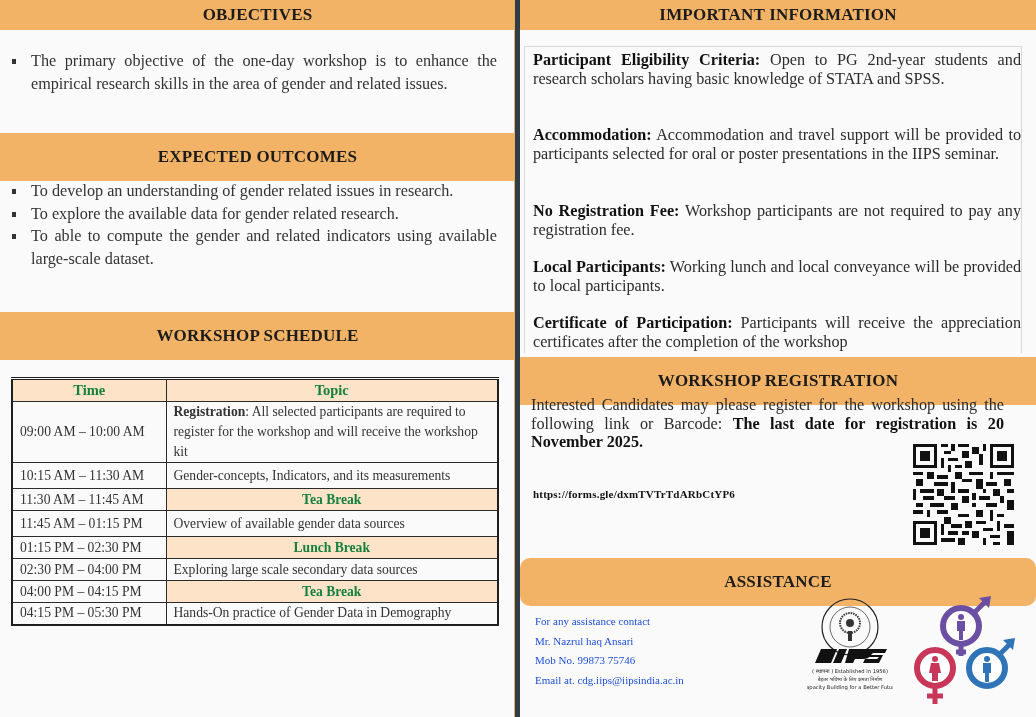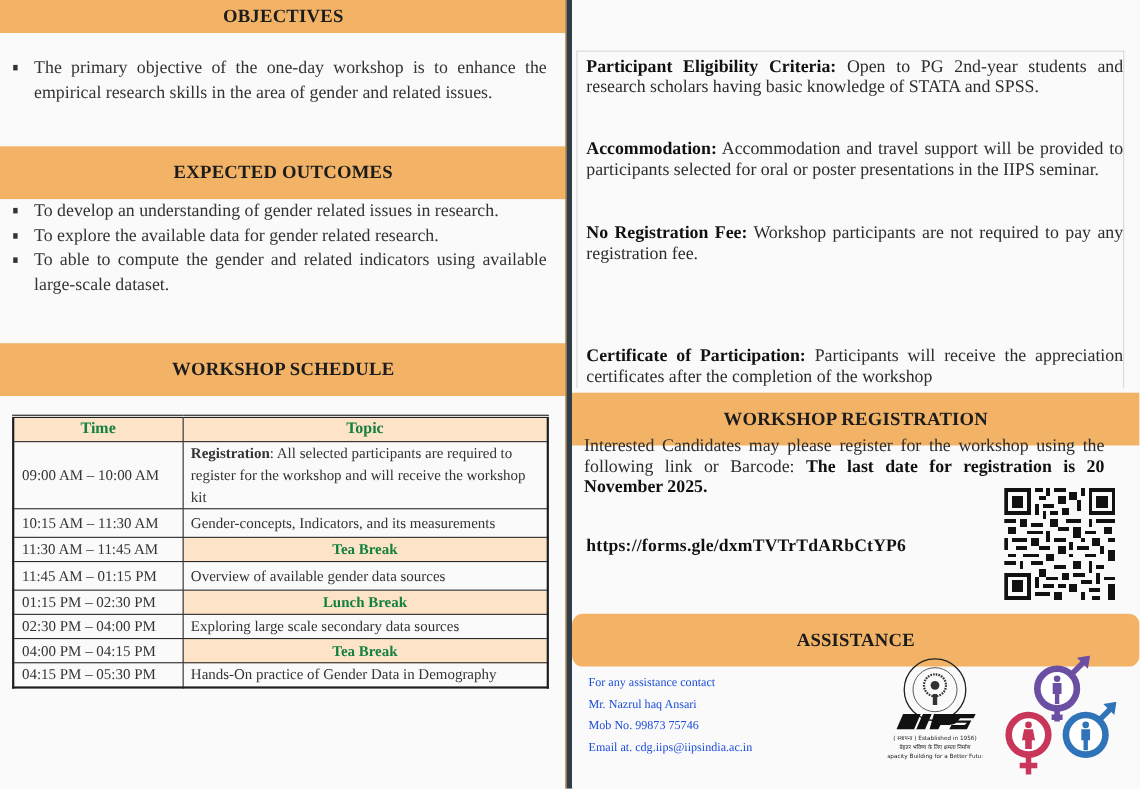--- a/index.html
+++ b/index.html
@@ -29,21 +29,21 @@
   .sched tr.brk td { height: 22px; }
   .sched tr.brk td.topic { background: #fde4c8; text-align: center; font-weight: bold; color: #15803d; }
   .sched tr.short td { height: 22px; }
 
   .info-box { position: absolute; left: 4px; right: 14px; top: 46px; height: 307px; border: 1px solid #d8d8d8; border-bottom: none; background: #fafafa; }
   .info-item { position: absolute; left: 8px; right: 0px; font-size: 16.2px; line-height: 18.6px; text-align: justify; color: #2c2c2c; }
   .info-item b { color: #111; }
 
   .reg-text { position: absolute; left: 11px; right: 32px; top: 396px; font-size: 16.2px; line-height: 18.6px; text-align: justify; color: #2c2c2c; }
   .reg-text b { color: #111; }
-  .reg-link { position: absolute; left: 13px; top: 488px; font-size: 16px; font-weight: bold; color: #111; text-decoration: none; letter-spacing: 0.2px; }
+  .reg-link { position: absolute; left: 13px; top: 488px; font-size: 11px; font-weight: bold; color: #111; text-decoration: none; letter-spacing: 0.2px; }
   .qr { position: absolute; left: 393px; top: 443px; width: 101px; height: 103px; }
 
   .assist { position: absolute; left: 15px; top: 612px; font-size: 11px; line-height: 19.5px; color: #1d4ed8; }
   .iips-logo { position: absolute; left: 287px; top: 597px; width: 86px; height: 105px; }
   .gender-logo { position: absolute; left: 393px; top: 596px; width: 102px; height: 112px; }
 </style>
 </head>
 <body>
 
 <div class="col col-left">
@@ -109,24 +109,28 @@
         <td class="topic">Hands-On practice of Gender Data in Demography</td>
       </tr>
     </tbody>
   </table>
 </div>
 
 <div class="divider"></div>
 
 <div class="col col-right">
 
+  <div class="band" style="top:0;height:30px;">
+    <span>IMPORTANT INFORMATION</span>
+  </div>
   <div class="info-box">
     <p class="info-item" style="top:4px;"><b>Participant Eligibility Criteria:</b><span> Open to PG 2nd-year students and research scholars having basic knowledge of STATA and SPSS.</span></p>
     <p class="info-item" style="top:79px;"><b>Accommodation:</b><span> Accommodation and travel support will be provided to participants selected for oral or poster presentations in the IIPS seminar.</span></p>
     <p class="info-item" style="top:155px;"><b>No Registration Fee:</b><span> Workshop participants are not required to pay any registration fee.</span></p>
+    <p class="info-item" style="top:211px;"><b>Local Participants:</b><span> Working lunch and local conveyance will be provided to local participants.</span></p>
     <p class="info-item" style="top:267px;"><b>Certificate of Participation:</b><span> Participants will receive the appreciation certificates after the completion of the workshop</span></p>
   </div>
 
   <div class="band" style="top:357px;">
     <span>WORKSHOP REGISTRATION</span>
   </div>
   <p class="reg-text"><span>Interested Candidates may please register for the workshop using the following link  or Barcode: </span><b>The last date for registration is 20 November 2025.</b></p>
   <a class="reg-link" href="#">https://forms.gle/dxmTVTrTdARbCtYP6</a>
 
   <svg class="qr" viewBox="0 0 29 29" shape-rendering="crispEdges">

